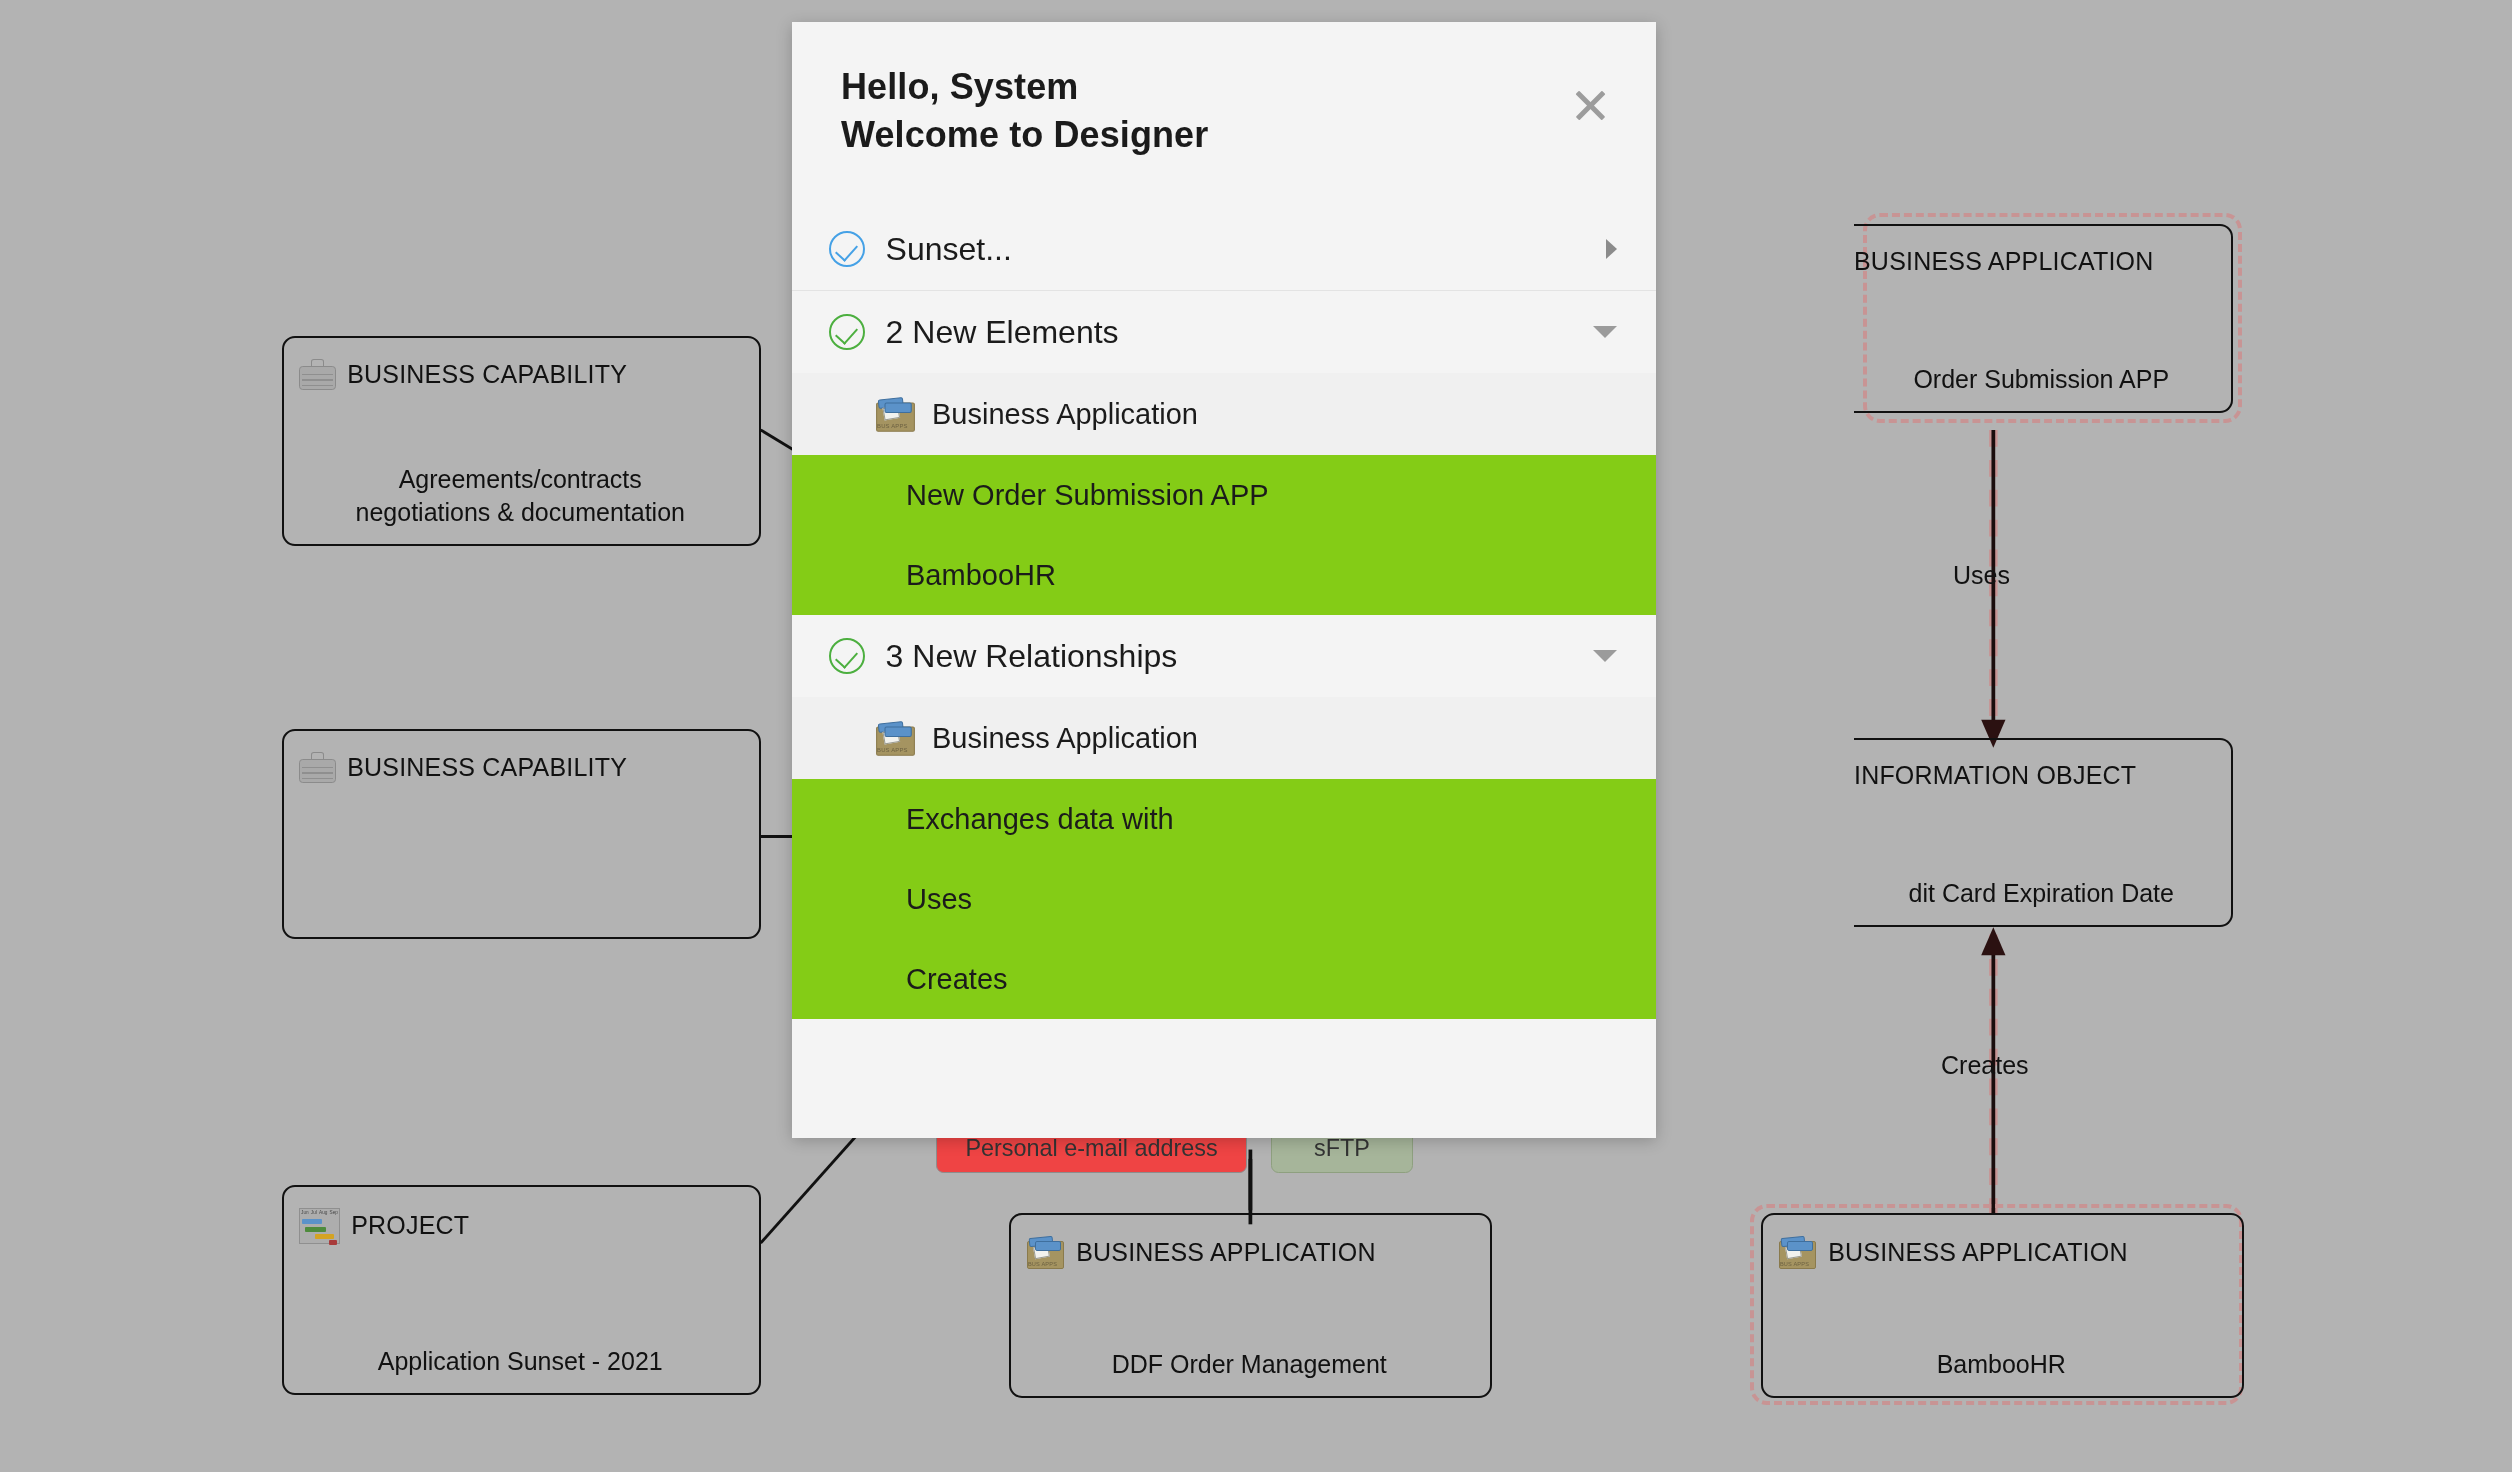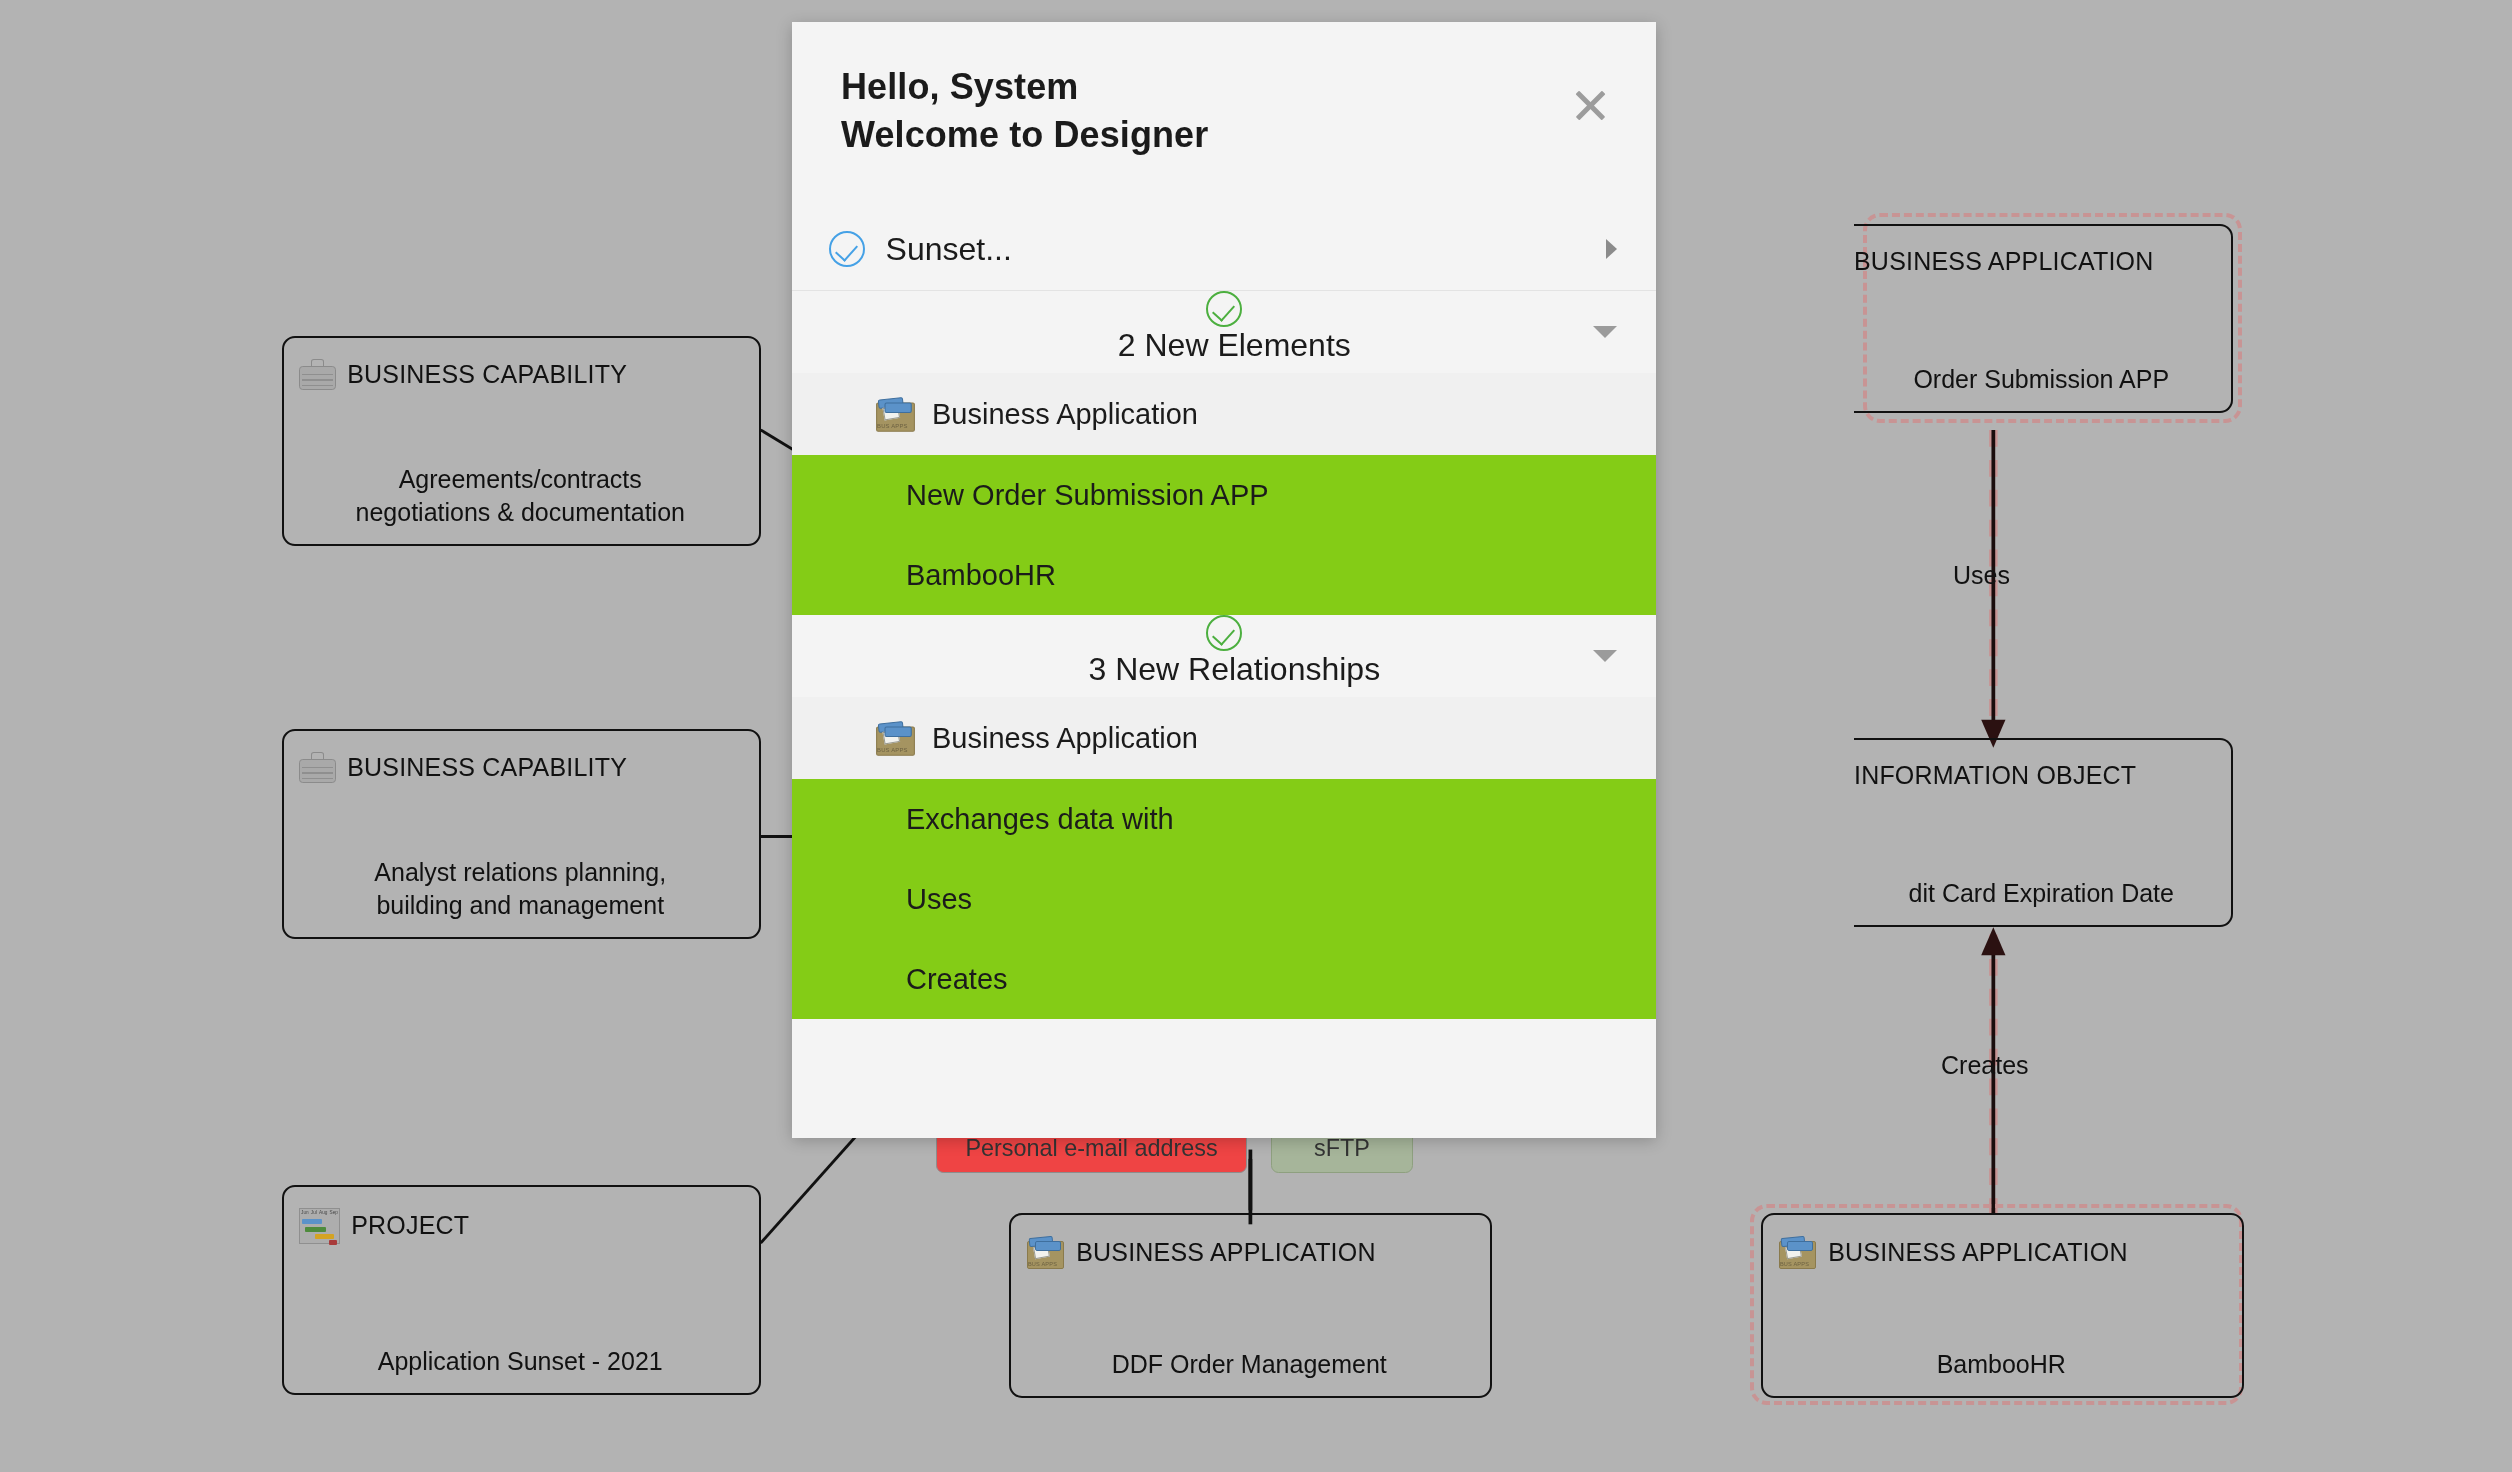--- a/index.html
+++ b/index.html
@@ -241,21 +241,21 @@
   .grp-header {
     position: relative;
     display: flex;
     align-items: center;
     height: 82px;
     padding: 0 37px 0 37px;
     background: #f4f4f4;
     border-bottom: 0.9px solid #e3e3e3;
     cursor: pointer;
   }
-  .grp-header.no-rule { border-bottom: none; flex-direction: column; }
+  .grp-header.no-rule { border-bottom: none; }
   .grp-label {
     font-size: 32px;
     color: #1b1b1b;
     margin-left: 20.6px;
   }
   .chk {
     width: 36px; height: 36px;
     border-radius: 50%;
     border: 2.8px solid #45a1e6;
     box-sizing: border-box;
@@ -367,23 +367,20 @@
   <div class="node" style="left:282px; top:729px; width:479px; height:210px;">
     <div class="node-head">
       <span class="icon-briefcase">
         <span class="bc-handle"></span>
         <span class="bc-body"></span>
         <span class="bc-line" style="top:15px;"></span>
         <span class="bc-line" style="top:20.6px;"></span>
         <span class="bc-line" style="top:26px;"></span>
       </span>
       <span class="node-type">BUSINESS CAPABILITY</span>
-    </div>
-    <div class="node-name">
-      Analyst relations planning,<br>building and management
     </div>
   </div>
 
   <div class="node" style="left:282px; top:1185px; width:479px; height:210px;">
     <div class="node-head">
       <span class="icon-gantt">
         <span class="g-hdr">
           <span>Jun</span>
           <span>Jul</span>
           <span>Aug</span>

